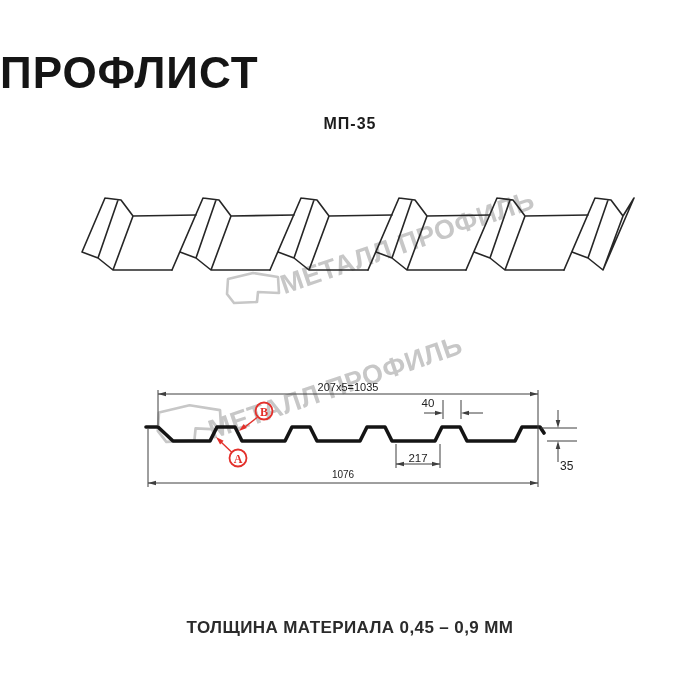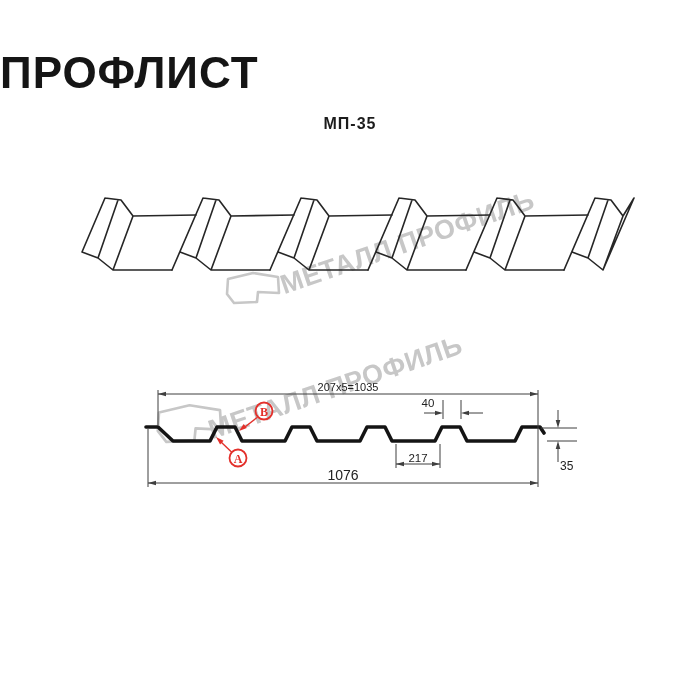--- a/index.html
+++ b/index.html
@@ -24,21 +24,21 @@
     color:#c7c7c7;font-size:27px;font-weight:bold;letter-spacing:0.5px;
     white-space:nowrap;line-height:28px;height:28px;
     transform:rotate(-19deg);transform-origin:0 100%;
   }
   .wm1{left:286px;top:271px;}
   .wm2{left:214px;top:416px;}
   .dim-label{
     color:#222;font-size:12px;line-height:12px;white-space:nowrap;text-align:center;
   }
   .d-module{left:288px;top:381px;width:120px;font-size:11px;}
-  .d-overall{left:293px;top:469px;width:100px;font-size:14px;}
+  .d-overall{left:293px;top:469px;width:100px;font-size:10px;}
   .d-flange{left:393px;top:452px;width:50px;font-size:11.5px;}
   .d-ribtop{left:416px;top:385px;width:24px;font-size:11.5px;margin-top:12px;}
   .d-height{left:560px;top:412px;width:24px;text-align:left;font-size:12px;margin-top:48px;}
   .marker-letter{
     font-family:"Liberation Serif", serif;font-weight:bold;
     color:#e3302b;font-size:12px;line-height:12px;text-align:center;width:16px;
   }
   .m-a{left:230px;top:453px;}
   .m-b{left:256px;top:406px;}
   svg.artwork{position:absolute;left:0;top:0;}
@@ -108,20 +108,21 @@
       <path d="M231.5,452 L220,441" stroke-width="1.4"></path>
     </g>
     <g fill="#e3302b" stroke="none">
       <polygon points="239,431 243.7,424.1 246.8,428"></polygon>
       <polygon points="216,437 223.6,440.8 220.1,444.4"></polygon>
     </g>
   </svg>
 
   <div class="abs page-title z2">ПРОФЛИСТ</div>
   <div class="abs page-subtitle z2">МП-35</div>
+  <div class="abs page-footer z2">ТОЛЩИНА МАТЕРИАЛА 0,45 – 0,9 ММ</div>
 
   <div class="abs dim-label d-module z2">207x5=1035</div>
   <div class="abs dim-label d-overall z2">1076</div>
   <div class="abs dim-label d-flange z2">217</div>
   <div class="abs dim-label d-ribtop z2">40</div>
   <div class="abs dim-label d-height z2">35</div>
 
   <div class="abs marker-letter m-a z2">А</div>
   <div class="abs marker-letter m-b z2">В</div>
 

